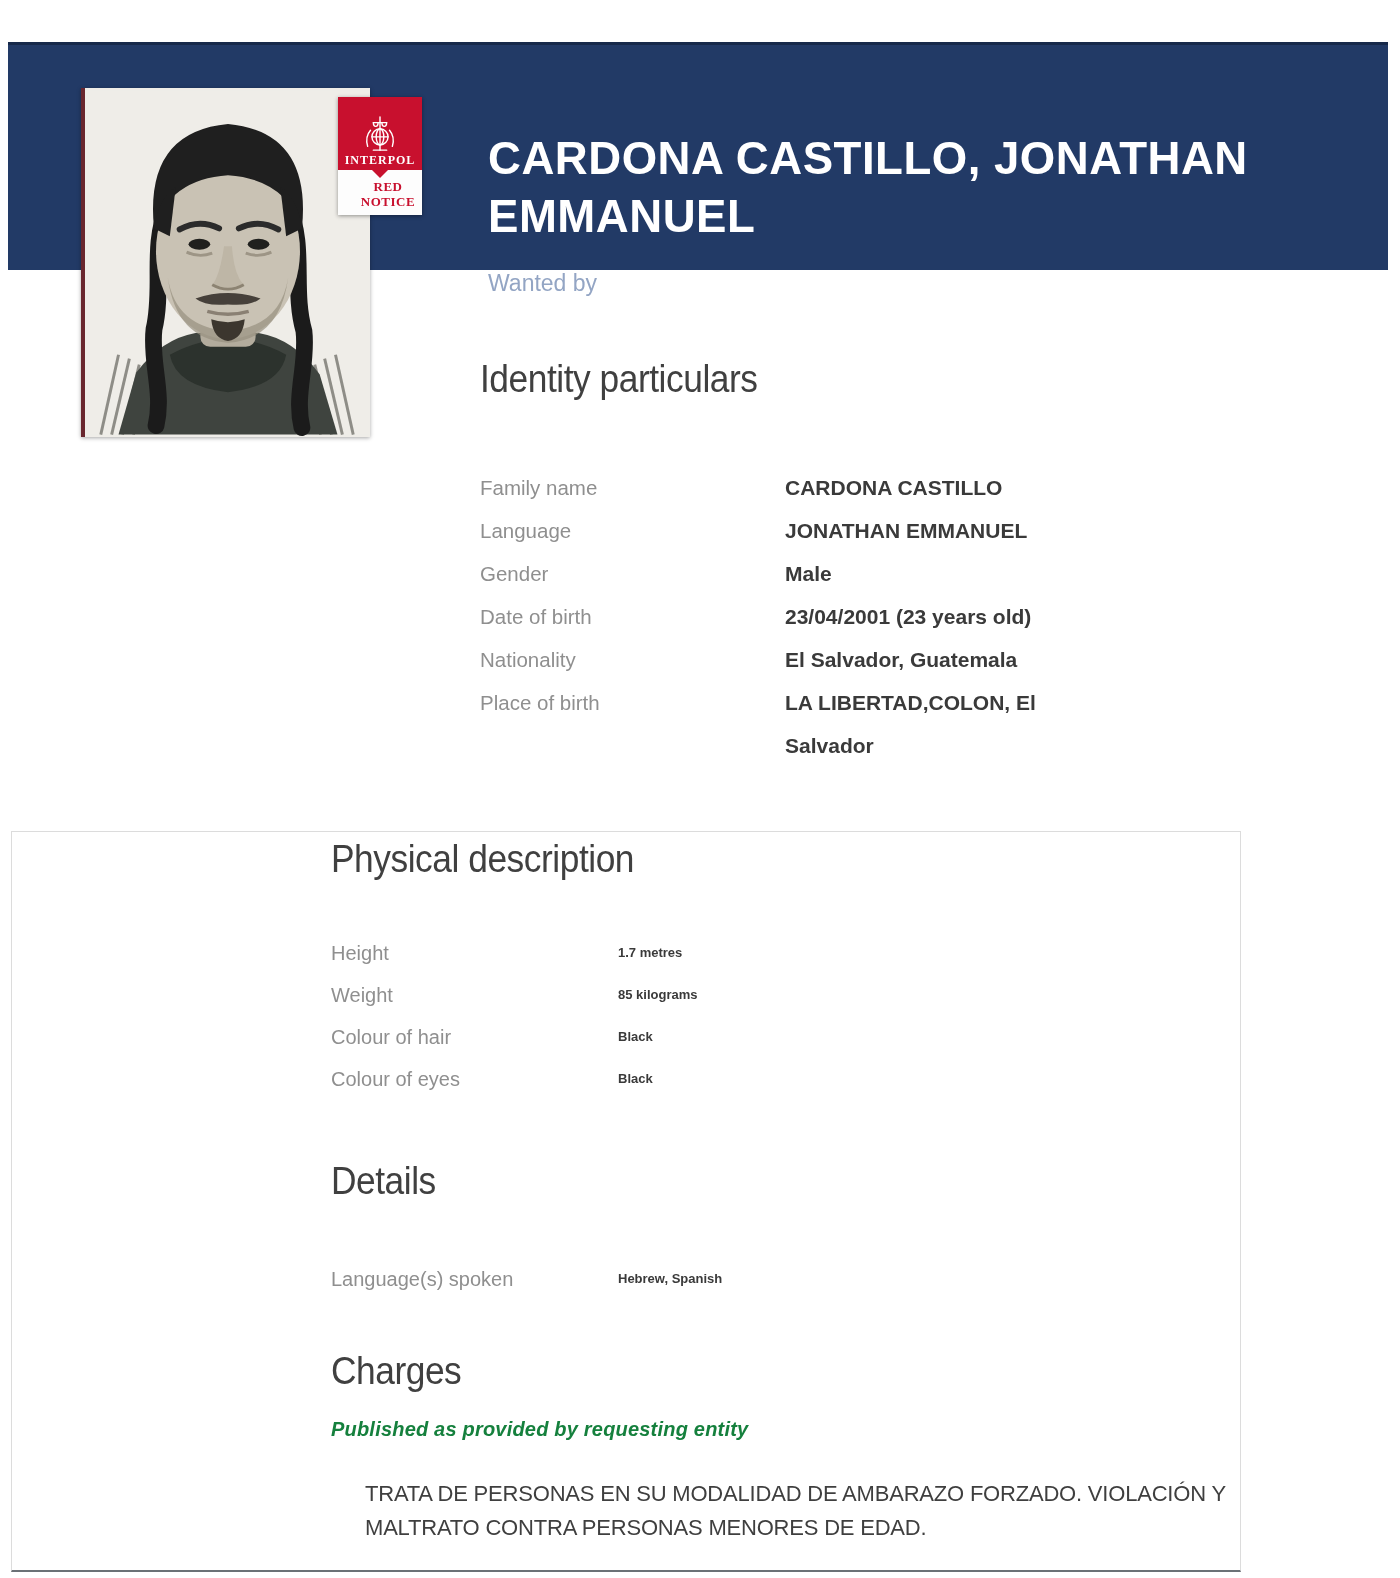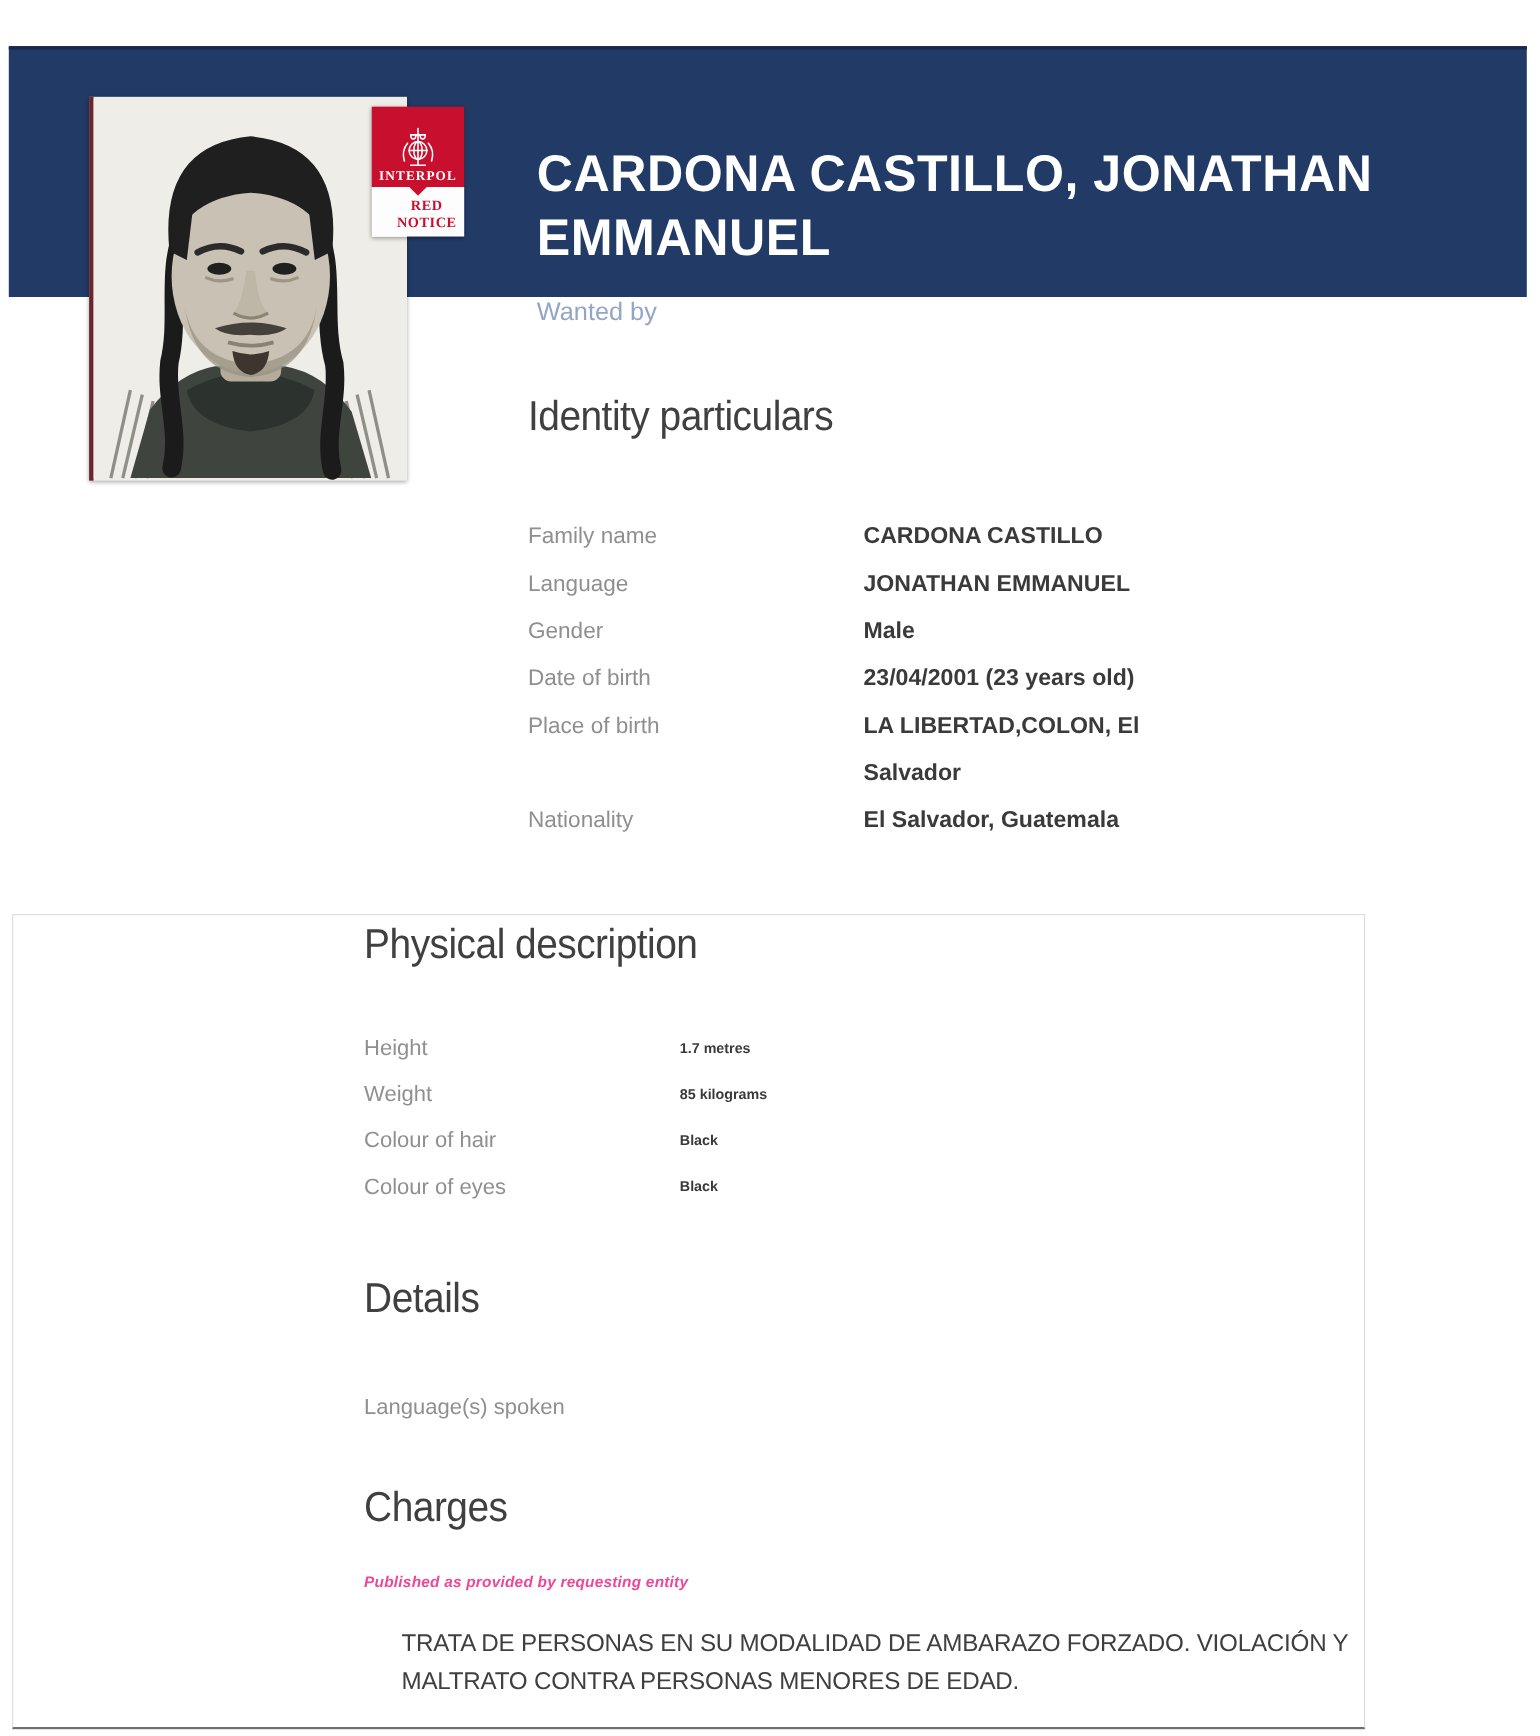--- a/index.html
+++ b/index.html
@@ -98,23 +98,22 @@
   .physical-rows{position:absolute;left:319px;top:100px;width:820px;}
   .card .kv-row .lbl{flex:0 0 287px;line-height:42px;font-size:20px;}
   .card .kv-row .val{width:520px;line-height:42px;font-size:13px;}
 
   .details-heading{position:absolute;left:319px;top:328px;}
   .details-rows{position:absolute;left:319px;top:426px;width:820px;}
 
   .charges-heading{position:absolute;left:319px;top:518px;}
   .charges-disclaimer{
     position:absolute;left:319px;top:586px;
-    font-size:14px;font-style:italic;font-weight:700;color:#ec4899;
+    font-size:20px;font-style:italic;font-weight:700;color:#15803d;
     letter-spacing:.2px;
-    margin-top:12px;
   }
   .charges-text{
     position:absolute;left:319px;top:645px;width:910px;
     font-size:22px;line-height:34px;color:#3f3f3f;letter-spacing:-.2px;margin-left:34px;
   }
 </style>
 </head>
 <body>
 
 <div class="page">
@@ -215,27 +214,27 @@
     </div>
       <div class="kv-row">
       <div class="lbl">Gender</div>
       <div class="val">Male</div>
     </div>
       <div class="kv-row">
       <div class="lbl">Date of birth</div>
       <div class="val">23/04/2001 (23 years old)</div>
     </div>
       <div class="kv-row">
+      <div class="lbl">Nationality</div>
+      <div class="val">El Salvador, Guatemala</div>
+    </div>
+      <div class="kv-row">
       <div class="lbl">Place of birth</div>
       <div class="val">LA LIBERTAD,COLON, El Salvador</div>
     </div>
-      <div class="kv-row">
-      <div class="lbl">Nationality</div>
-      <div class="val">El Salvador, Guatemala</div>
-    </div>
     </div>
 
   <div class="card">
 
     <h2 class="section-heading physical-heading">Physical description</h2>
     <div class="physical-rows">
         <div class="kv-row">
         <div class="lbl">Height</div>
         <div class="val">1.7 metres</div>
       </div>
@@ -250,20 +249,21 @@
         <div class="kv-row">
         <div class="lbl">Colour of eyes</div>
         <div class="val">Black</div>
       </div>
       </div>
 
     <h2 class="section-heading details-heading">Details</h2>
     <div class="details-rows">
         <div class="kv-row">
         <div class="lbl">Language(s) spoken</div>
+        <div class="val">Hebrew, Spanish</div>
       </div>
       </div>
 
     <h2 class="section-heading charges-heading">Charges</h2>
     <div class="charges-disclaimer">Published as provided by requesting entity</div>
     <div class="charges-text">TRATA DE PERSONAS EN SU MODALIDAD DE AMBARAZO FORZADO. VIOLACIÓN Y MALTRATO CONTRA PERSONAS MENORES DE EDAD.</div>
 
   </div>
 
 </div>

